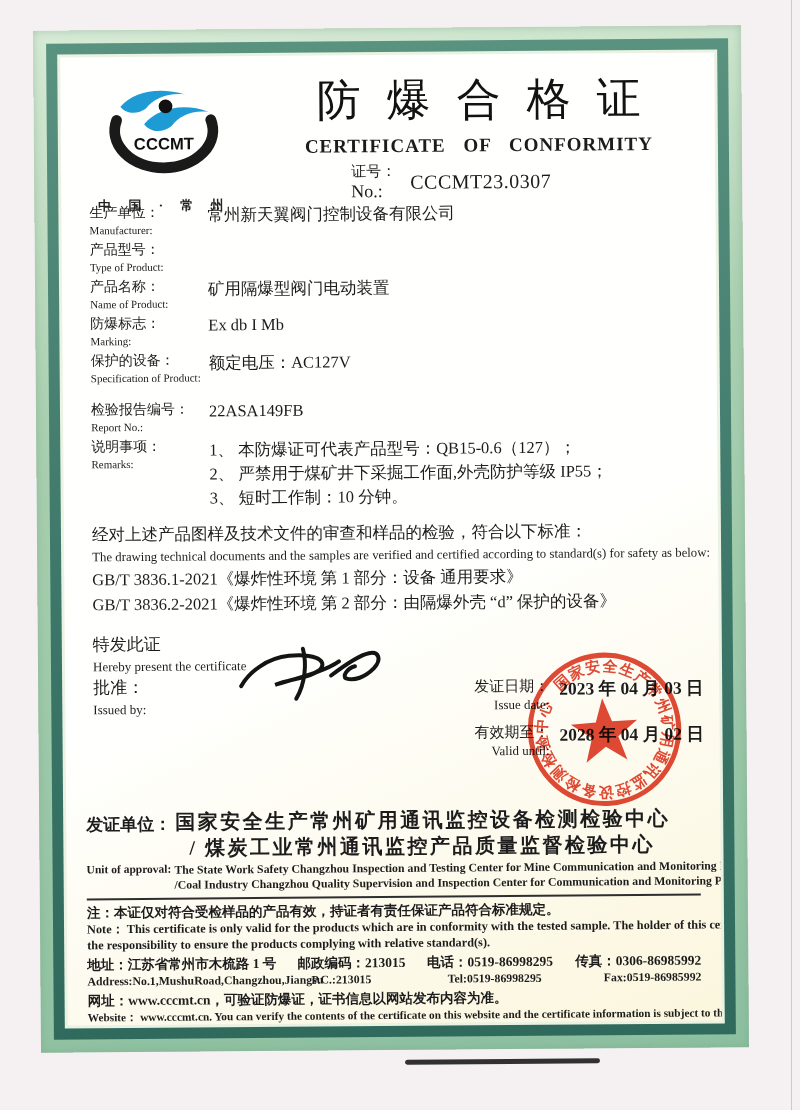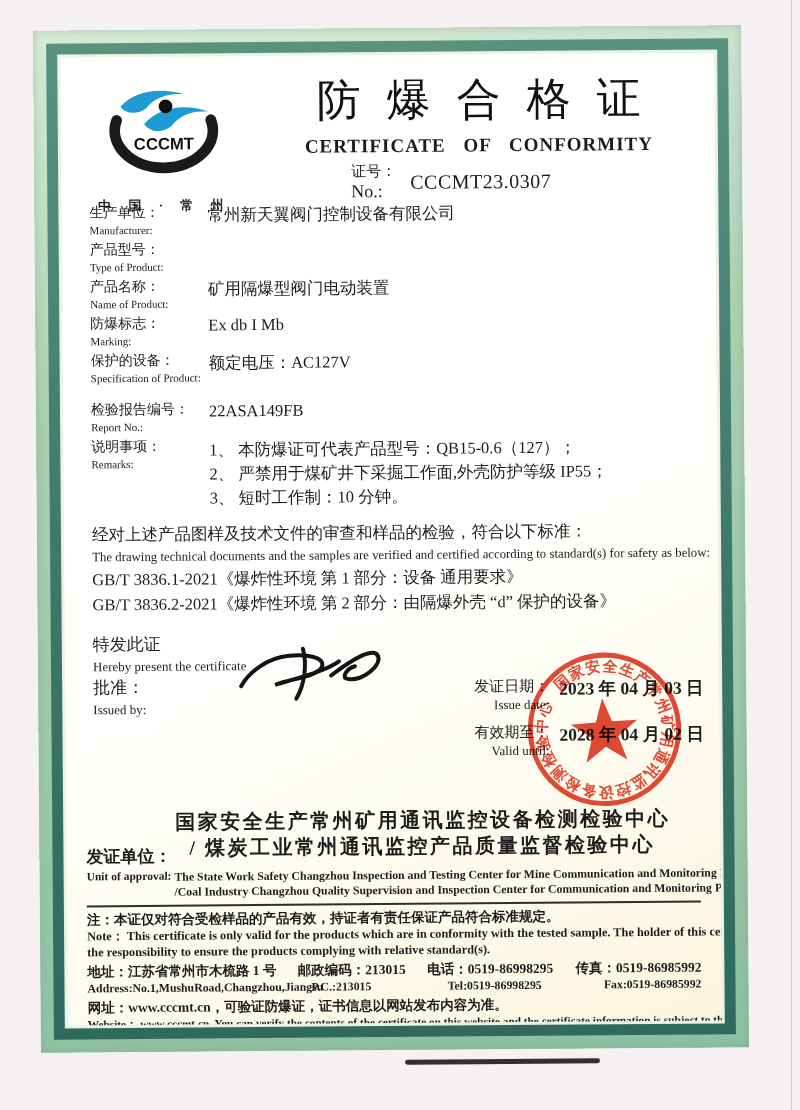--- a/index.html
+++ b/index.html
@@ -64,21 +64,21 @@
   .dlbl .cn { font-size:15px; line-height:21px; white-space:nowrap;text-align:right; }
   .dlbl .en { font-size:13px; line-height:16px; white-space:nowrap; }
   .dval { margin-left:10px; font-size:17.5px; font-weight:bold; padding-top:1px; white-space:nowrap; }
 
   .stamp { position:absolute; left:459px; top:596px; width:160px; height:160px;
     mix-blend-mode:multiply; opacity:.92; transform:rotate(-4deg); }
 
   
   .bottom-flow { position:absolute; left:20px; top:752px; width:614px; }
   .approval-cn { display:flex; }
-  .appr-lbl { font-size:17px; font-weight:bold; white-space:nowrap; padding-top:4px;margin-top:32px; }
+  .appr-lbl { font-size:17px; font-weight:bold; white-space:nowrap; padding-top:4px; }
   .appr-names { margin-left:4px; }
   .appr-names .l1, .appr-names .l2 { font-size:20px; font-weight:bold; letter-spacing:2.5px; line-height:26px; white-space:nowrap; }
   .appr-names .l2 { padding-left:14px; }
   .approval-en { display:flex; margin-top:2px; }
   .appr-lbl-en { font-size:11.5px; font-weight:bold; white-space:nowrap; }
   .appr-names-en { margin-left:3px; }
   .appr-names-en div { font-size:11.8px; font-weight:bold; line-height:15px; white-space:nowrap; }
   .divider { border-top:2px solid #2e2e2e; margin:5px 0 4px 0; }
   .note-cn { font-size:13.5px; font-weight:bold; line-height:18px; white-space:nowrap; }
   .note-en { font-size:12.3px; font-weight:bold; line-height:15.5px; white-space:nowrap; }
@@ -260,21 +260,21 @@
       <div class="divider"></div>
 
       <div class="note-cn">注：本证仅对符合受检样品的产品有效，持证者有责任保证产品符合标准规定。</div>
       <div class="note-en">Note： This certificate is only valid for the products which are in conformity with the tested sample. The holder of this certificate has</div>
       <div class="note-en">the responsibility to ensure the products complying with relative standard(s).</div>
 
       <div class="addr-cn">
         <span>地址：江苏省常州市木梳路 1 号</span>
         <span>邮政编码：213015</span>
         <span>电话：0519-86998295</span>
-        <span>传真：0519-86985992</span>
+        <span>传真：0306-86985992</span>
       </div>
       <div class="addr-en">
         <span>Address:No.1,MushuRoad,Changzhou,Jiangsu</span>
         <span>P.C.:213015</span>
         <span>Tel:0519-86998295</span>
         <span>Fax:0519-86985992</span>
       </div>
 
       <div class="site-cn">网址：www.cccmt.cn，可验证防爆证，证书信息以网站发布内容为准。</div>
       <div class="site-en">Website： www.cccmt.cn. You can verify the contents of the certificate on this website and the certificate information is subject to the content published on it.</div>

